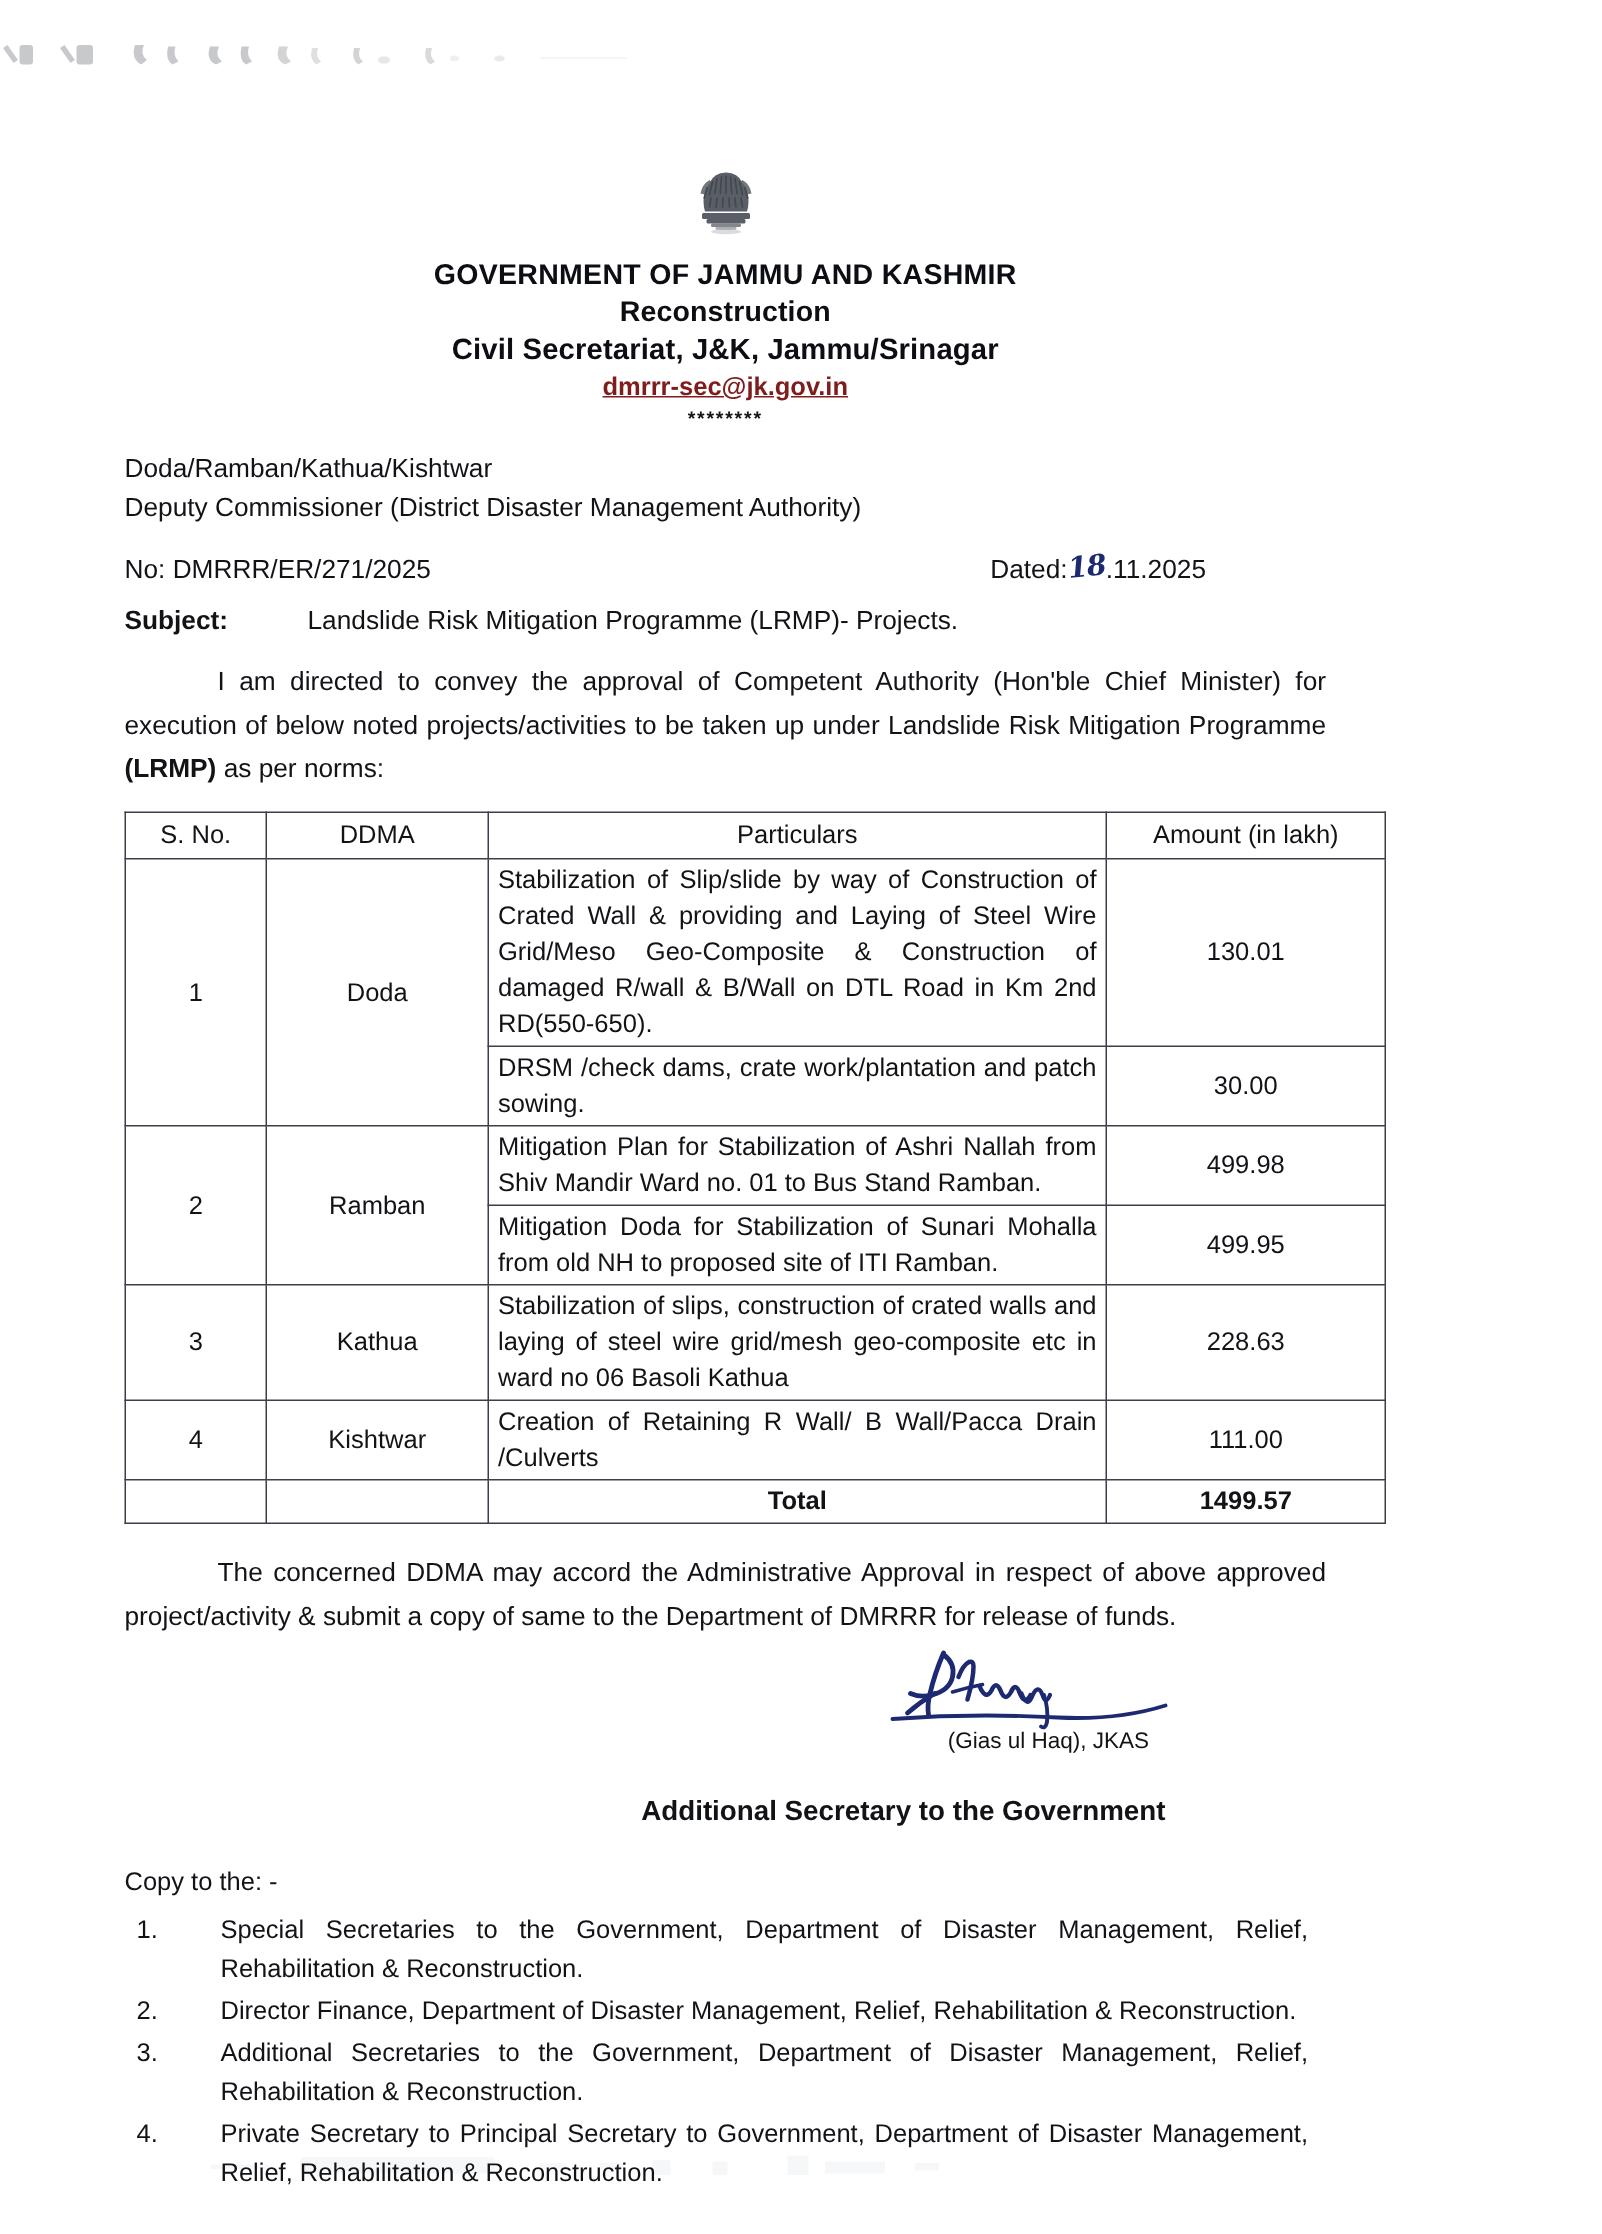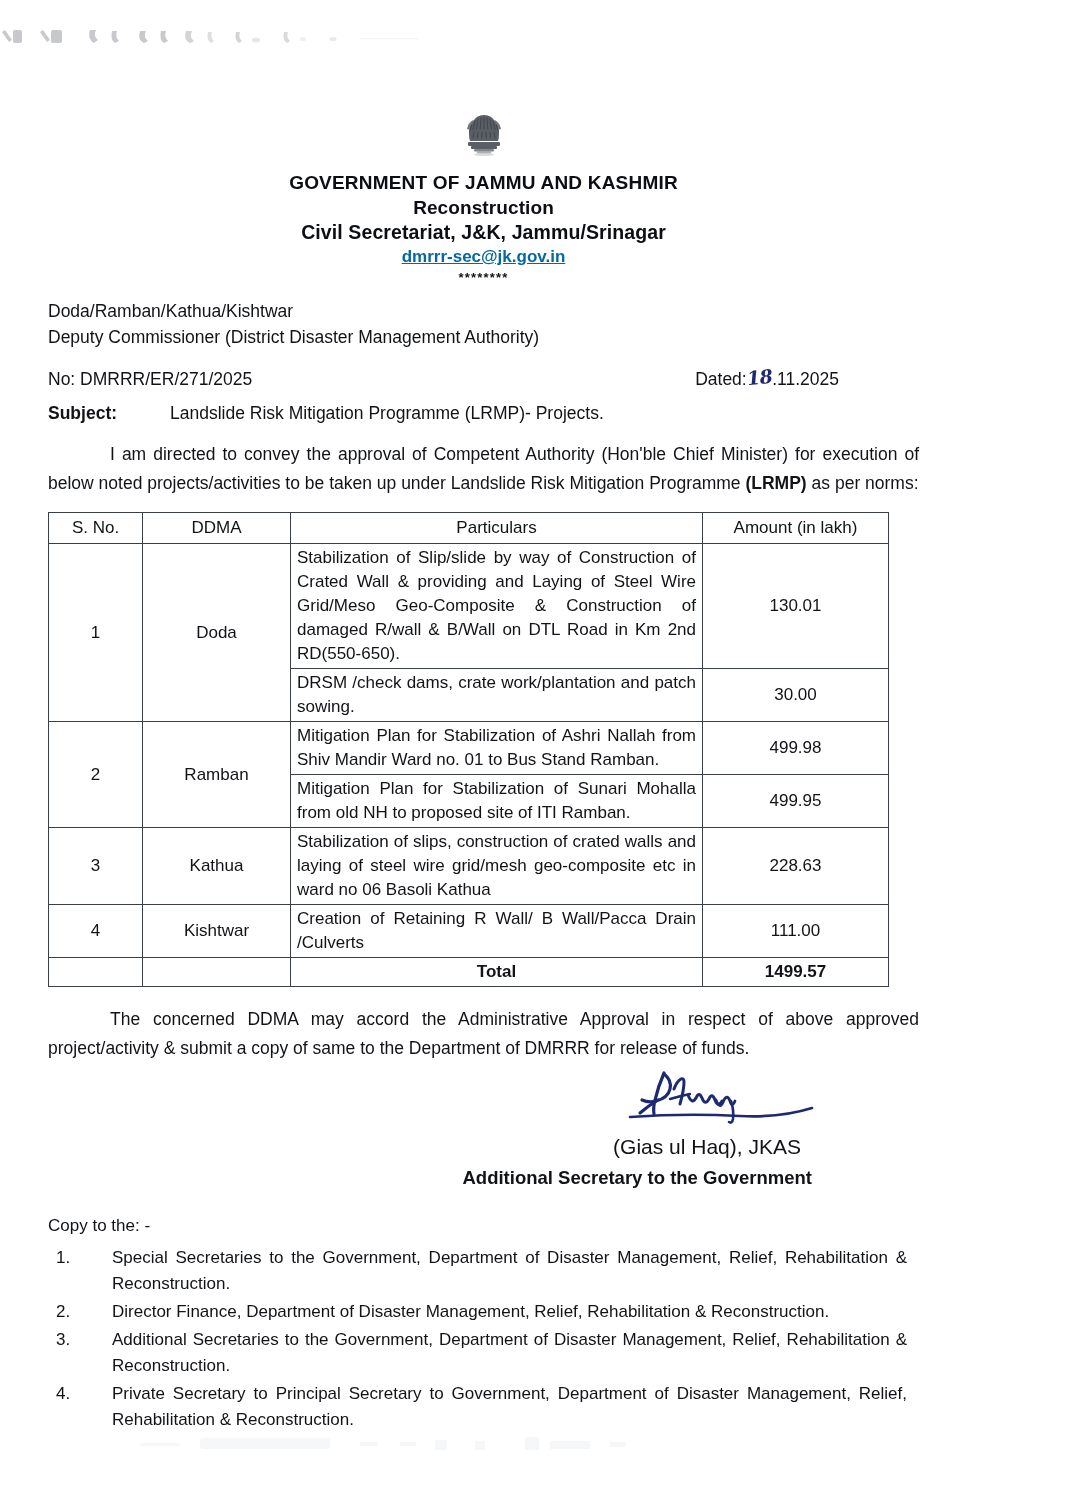--- a/index.html
+++ b/index.html
@@ -18,36 +18,36 @@
   .scan-noise-top{
     position:absolute; left:0; top:14px; width:420px; height:34px;
     opacity:.30; pointer-events:none;
   }
   .scan-noise-bottom{
     position:absolute; left:130px; bottom:34px; width:820px; height:22px;
     opacity:.05; pointer-events:none;
   }
   .page{
     position:absolute; left:0; top:0; width:967px; height:1489px;
-    padding:0 48px;
+    padding:0 83px;
   }
 
   
   .emblem-wrap{ text-align:center; padding-top:108px; }
   .emblem{ display:inline-block; width:54px; height:50px; }
   .letterhead{ text-align:center; margin-top:8px; }
   .letterhead .lh-line{
     font-weight:bold; font-size:19.5px; line-height:25px;
     letter-spacing:.1px; color:#0c0e14;
   }
   .letterhead .lh-line.l1{ font-size:19px; letter-spacing:.2px; }
   .letterhead .lh-line.dept{ font-size:19px; }
   .letterhead .lh-email{
     font-size:17px; line-height:24px; font-weight:bold;
-    text-decoration:underline; color:#0369a1;
+    text-decoration:underline; color:#7f1d1d;
   }
   .letterhead .lh-stars{
     font-size:13px; line-height:17px; letter-spacing:1.2px; font-weight:bold;
   }
 
   
   .addressee{ margin-top:13px; font-size:17.5px; line-height:25.5px; }
   .refrow{
     margin-top:17px; display:flex; justify-content:space-between;
     align-items:flex-end; font-size:17.5px;
@@ -109,22 +109,22 @@
   }
   .closing .indent{ display:inline-block; width:62px; }
 
   .signblock{
     margin-top:4px; position:relative; height:116px;
   }
   .sig-svg{
     position:absolute; right:92px; top:2px; width:215px; height:62px;
   }
   .sig-name{
-    position:absolute; right:118px; top:68px;
-    font-size:21px; white-space:nowrap;
+    position:absolute; right:118px; top:56px;
+    font-size:15px; white-space:nowrap;
   }
   .sig-title{
     position:absolute; right:107px; top:100px;
     font-size:18.5px; font-weight:bold; white-space:nowrap;
   }
 
   
   .copyto{ margin-top:30px; }
   .copyto-head{ font-size:17px; line-height:26px; }
   ol.copylist{
@@ -270,21 +270,21 @@
         <td class="amt">30.00</td>
       </tr>
 
       <tr>
         <td class="sno" rowspan="2">2</td>
         <td class="ddma" rowspan="2">Ramban</td>
         <td class="part">Mitigation Plan for Stabilization of Ashri Nallah from Shiv Mandir Ward no. 01 to Bus Stand Ramban.</td>
         <td class="amt">499.98</td>
       </tr>
       <tr>
-        <td class="part"> Mitigation Plan for Stabilization of Sunari Mohalla from old NH to proposed site of ITI Ramban.</td>
+        <td class="part"> Mitigation Doda for Stabilization of Sunari Mohalla from old NH to proposed site of ITI Ramban.</td>
         <td class="amt">499.95</td>
       </tr>
 
       <tr>
         <td class="sno">3</td>
         <td class="ddma">Kathua</td>
         <td class="part">Stabilization of slips, construction of crated walls and laying of steel wire grid/mesh geo-composite etc in ward no 06 Basoli Kathua</td>
         <td class="amt">228.63</td>
       </tr>
 

